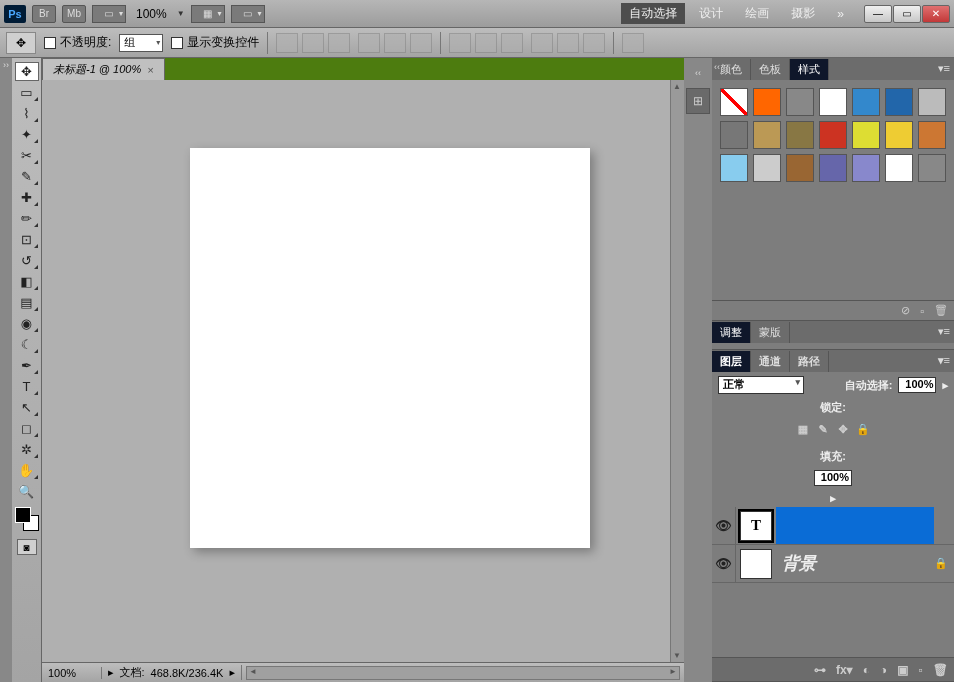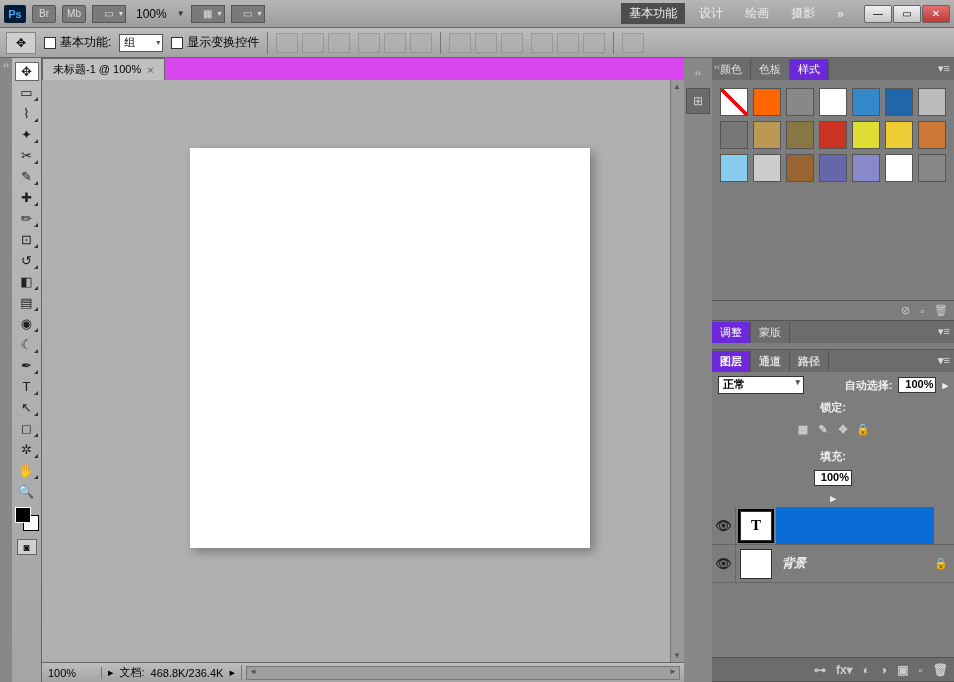--- a/index.html
+++ b/index.html
@@ -46,21 +46,21 @@
 .tool { width:24px; height:19px; display:flex; align-items:center; justify-content:center; font-size:13px; cursor:pointer; color:#222; position:relative;}
 .tool.active { background:#fff; border:1px solid #666; }
 .tool .sub { position:absolute; right:1px; bottom:1px; width:0;height:0;border-right:4px solid #333;border-top:4px solid transparent;}
 .swatches { margin-top:4px; position:relative; width:24px; height:24px; }
 .swatches .fg { position:absolute; width:16px; height:16px; background:#000; border:1px solid #fff; top:0; left:0; }
 .swatches .bg { position:absolute; width:16px; height:16px; background:#fff; border:1px solid #000; bottom:0; right:0; }
 .qmask { width:20px;height:16px;border:1px solid #666;background:#d0d0d0;margin-top:6px;display:flex;align-items:center;justify-content:center;font-size:10px; }
 
 
 .canvas-wrap { flex:1; display:flex; flex-direction:column; background:#b0b0b0; min-width:0; }
-.doc-tab { height:22px; display:flex; background:#d946ef;}
+.doc-tab { height:22px; display:flex; background:#4d7c0f;font-style:italic;}
 .doc-tab .tab { background:#c0c0c0; border:1px solid #666; border-bottom:none; padding:2px 10px; font-size:11px; display:flex; align-items:center; gap:6px; }
 .doc-tab .tab .x { font-size:11px; color:#555; cursor:pointer; }
 .canvas-area { flex:1; position:relative; background:#b0b0b0; overflow:hidden; }
 .artboard { position:absolute; left:148px; top:68px; width:400px; height:400px; background:#fff; box-shadow: 4px 4px 10px rgba(0,0,0,0.3); }
 .statusbar { height:20px; background:linear-gradient(#bdbdbd,#a4a4a4); border-top:1px solid #666; display:flex; align-items:center; font-size:11px; }
 .statusbar .zoom { width:60px; padding:0 6px; border-right:1px solid #777; }
 .statusbar .info { padding:0 6px; border-right:1px solid #777; flex:0 0 auto; display:flex;align-items:center;gap:6px;}
 .statusbar .scroll-h { flex:1; height:14px; background:#a0a0a0; margin:0 4px; border:1px solid #777; position:relative; }
 .statusbar .scroll-h::before { content:"◄"; position:absolute; left:2px; font-size:8px; color:#555; }
 .statusbar .scroll-h::after { content:"►"; position:absolute; right:2px; font-size:8px; color:#555; }
@@ -71,21 +71,21 @@
 .dock-strip .arr { font-size:9px; color:#ddd; margin-bottom:6px;}
 .dock-icn { width:24px;height:26px;background:#6a6a6a;border:1px solid #555;display:flex;align-items:center;justify-content:center;font-size:12px;color:#ccc; }
 .dock-panels { flex:1; display:flex; flex-direction:column; background:#7d7d7d; }
 
 .panel { background:#7d7d7d; border-bottom:1px solid #555; display:flex;flex-direction:column; }
 .panel-tabs { height:22px; display:flex; background:#6c6c6c; align-items:flex-end; position:relative;}
 .panel-tabs .arr { position:absolute; left:2px; top:4px; font-size:9px; color:#ddd;}
 .panel-tabs .menu { position:absolute; right:4px; top:4px; font-size:11px; color:#ddd; cursor:pointer;}
 .ptab { padding:3px 8px; font-size:11px; color:#ddd; background:#6c6c6c; border-right:1px solid #555; cursor:pointer;}
 .ptab:first-of-type{ margin-left:0;}
-.ptab.active { background:#6d28d9; color:#fff; }
+.ptab.active { background:#0f172a; color:#fff; }
 
 
 .styles-grid { padding:8px; display:grid; grid-template-columns: repeat(7, 28px); gap:5px; align-content:start; min-height:220px;}
 .style-sw { width:28px; height:28px; border:1px solid #555; cursor:pointer; background-size:cover;}
 .styles-footer { height:20px; display:flex; justify-content:flex-end; align-items:center; gap:10px; padding:0 6px; border-top:1px solid #555;}
 .styles-footer span { font-size:11px; color:#ccc; }
 
 
 .adj-body { height:6px; }
 
@@ -95,21 +95,21 @@
 .blend-select::after{content:"▾";position:absolute;right:3px;font-size:9px;color:#555;}
 .opac-input { width:38px; height:16px; background:#fff; border:1px solid #333; font-size:11px; color:#000; text-align:right; padding-right:2px; }
 .lock-row { padding:2px 6px; display:flex; align-items:center; gap:6px; color:#eee; font-size:11px;flex-direction:column;}
 .lock-icons { display:flex; gap:4px; }
 .lock-icons span { width:16px;height:16px;display:flex;align-items:center;justify-content:center;font-size:11px;color:#ccc;}
 .layer-list { flex:1; background:#7d7d7d; min-height:140px; }
 .layer-row { height:38px; display:flex; align-items:center; border-bottom:1px solid #666; }
 .layer-row .vis { width:24px; display:flex; align-items:center; justify-content:center; font-size:13px; color:#222; border-right:1px solid #666; height:100%;}
 .layer-row .thumb { width:32px; height:30px; background:#fff; border:1px solid #333; margin:0 4px; display:flex;align-items:center;justify-content:center;font-size:15px;font-family:serif;}
 .layer-row.selected .thumb { outline:2px solid #000; }
-.layer-row .name { flex:1; height:100%; display:flex; align-items:center; padding:0 6px; font-size:12px; color:#eee; font-style:italic;}
+.layer-row .name { flex:1; height:100%; display:flex; align-items:center; padding:0 6px; font-size:17px; color:#eee; font-style:italic;}
 .layer-row.selected .name { background:#0a6cd6; color:#fff; }
 .layer-row .lock { width:20px; font-size:11px; color:#ccc; }
 .layers-footer { height:24px; background:#6c6c6c; border-top:1px solid #555; display:flex; justify-content:flex-end; align-items:center; gap:10px; padding:0 6px;}
 .layers-footer span { font-size:12px; color:#ccc; cursor:pointer; }
 
 
 .scroll-v { width:14px; background:#9a9a9a; border-left:1px solid #777; position:relative;}
 .scroll-v::before{content:"▲";position:absolute;top:2px;left:2px;font-size:8px;color:#555;}
 .scroll-v::after{content:"▼";position:absolute;bottom:2px;left:2px;font-size:8px;color:#555;}
 
@@ -123,36 +123,36 @@
   <div class="titlebar">
     <div class="ps-logo">Ps</div>
     <div class="title-btn">Br</div>
     <div class="title-btn">Mb</div>
     <div class="title-drop">▭</div>
     <span class="zoom-level">100%</span>
     <span style="font-size:8px;color:#333">▼</span>
     <div class="title-drop">▦</div>
     <div class="title-drop">▭</div>
     <div class="title-spacer"></div>
-    <span class="workspace-btn active">基本功能</span>
+    <span class="workspace-btn active">自动选择</span>
     <span class="workspace-btn">设计</span>
     <span class="workspace-btn">绘画</span>
     <span class="workspace-btn">摄影</span>
     <span class="workspace-btn">»</span>
     <div class="win-btns">
       <div class="win-btn">—</div>
       <div class="win-btn">▭</div>
       <div class="win-btn close">✕</div>
     </div>
   </div>
 
 
   <div class="optbar">
     <div class="tool-ind">✥</div>
-    <div><span class="chk"></span><span>基本功能:</span></div>
+    <div><span class="chk"></span><span>不透明度:</span></div>
     <div class="opt-select">
         <span>组</span>
       </div>
     <div><span class="chk"></span><span>显示变换控件</span></div>
     <div class="opt-sep"></div>
     <div class="opt-icons">
       <div class="opt-icon"></div>
       <div class="opt-icon"></div>
       <div class="opt-icon"></div>
     </div>

